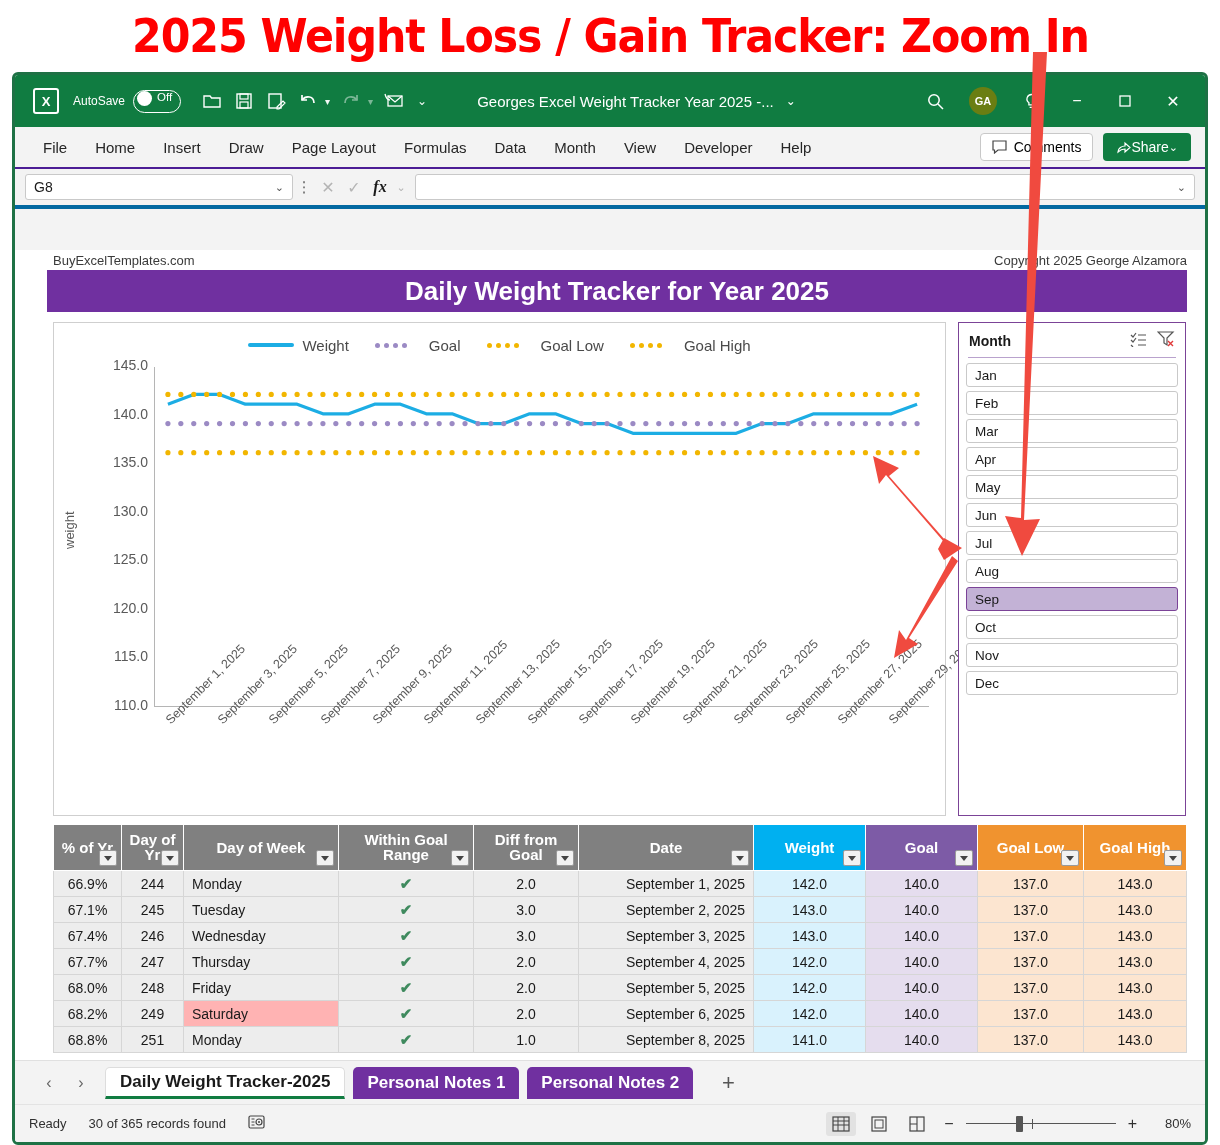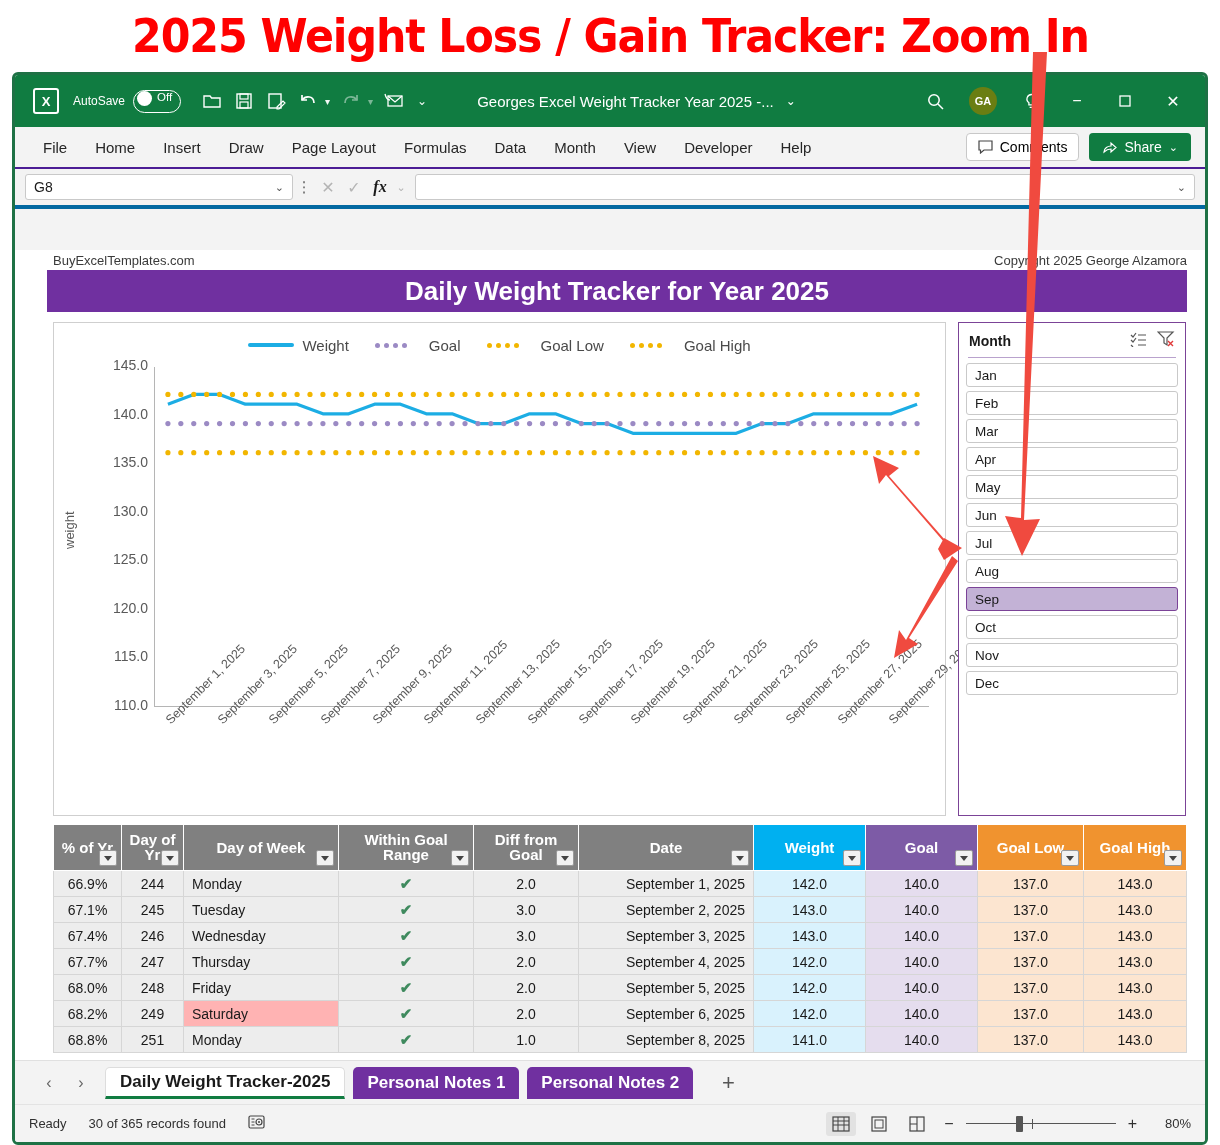--- a/index.html
+++ b/index.html
@@ -73,21 +73,21 @@
     padding:0 14px; border-bottom:2px solid #4c1d95; position:relative;
   }
   .rtab { font-size:15px; color:#262626; padding:6px 14px; border-radius:4px; }
   #ribbon-right { margin-left:auto; display:flex; align-items:center; gap:10px; }
   #comments-btn {
     border:1px solid #c8c8c8; border-radius:4px; background:#fff;
     font-size:14px; padding:5px 11px; display:flex; align-items:center; gap:7px;
   }
   #share-btn {
     background:#107c41; color:#fff; border-radius:4px;
-    font-size:14px; padding:6px 13px; display:flex; align-items:center; gap:7px;
+    font-size:14px; padding:6px 13px; display:flex; align-items:center; 
   }
 
   
   #formulabar {
     height:40px; background:#f3f3f3; display:flex; align-items:center;
     padding:0 10px; gap:0px; border-bottom:4px solid #0369a1;
   }
   #namebox {
     width:268px;height:26px;background:#fff;border:1px solid #c9c9c9;border-radius:3px;
     display:flex;align-items:center;padding:0 8px;font-size:14px;color:#1a1a1a;

